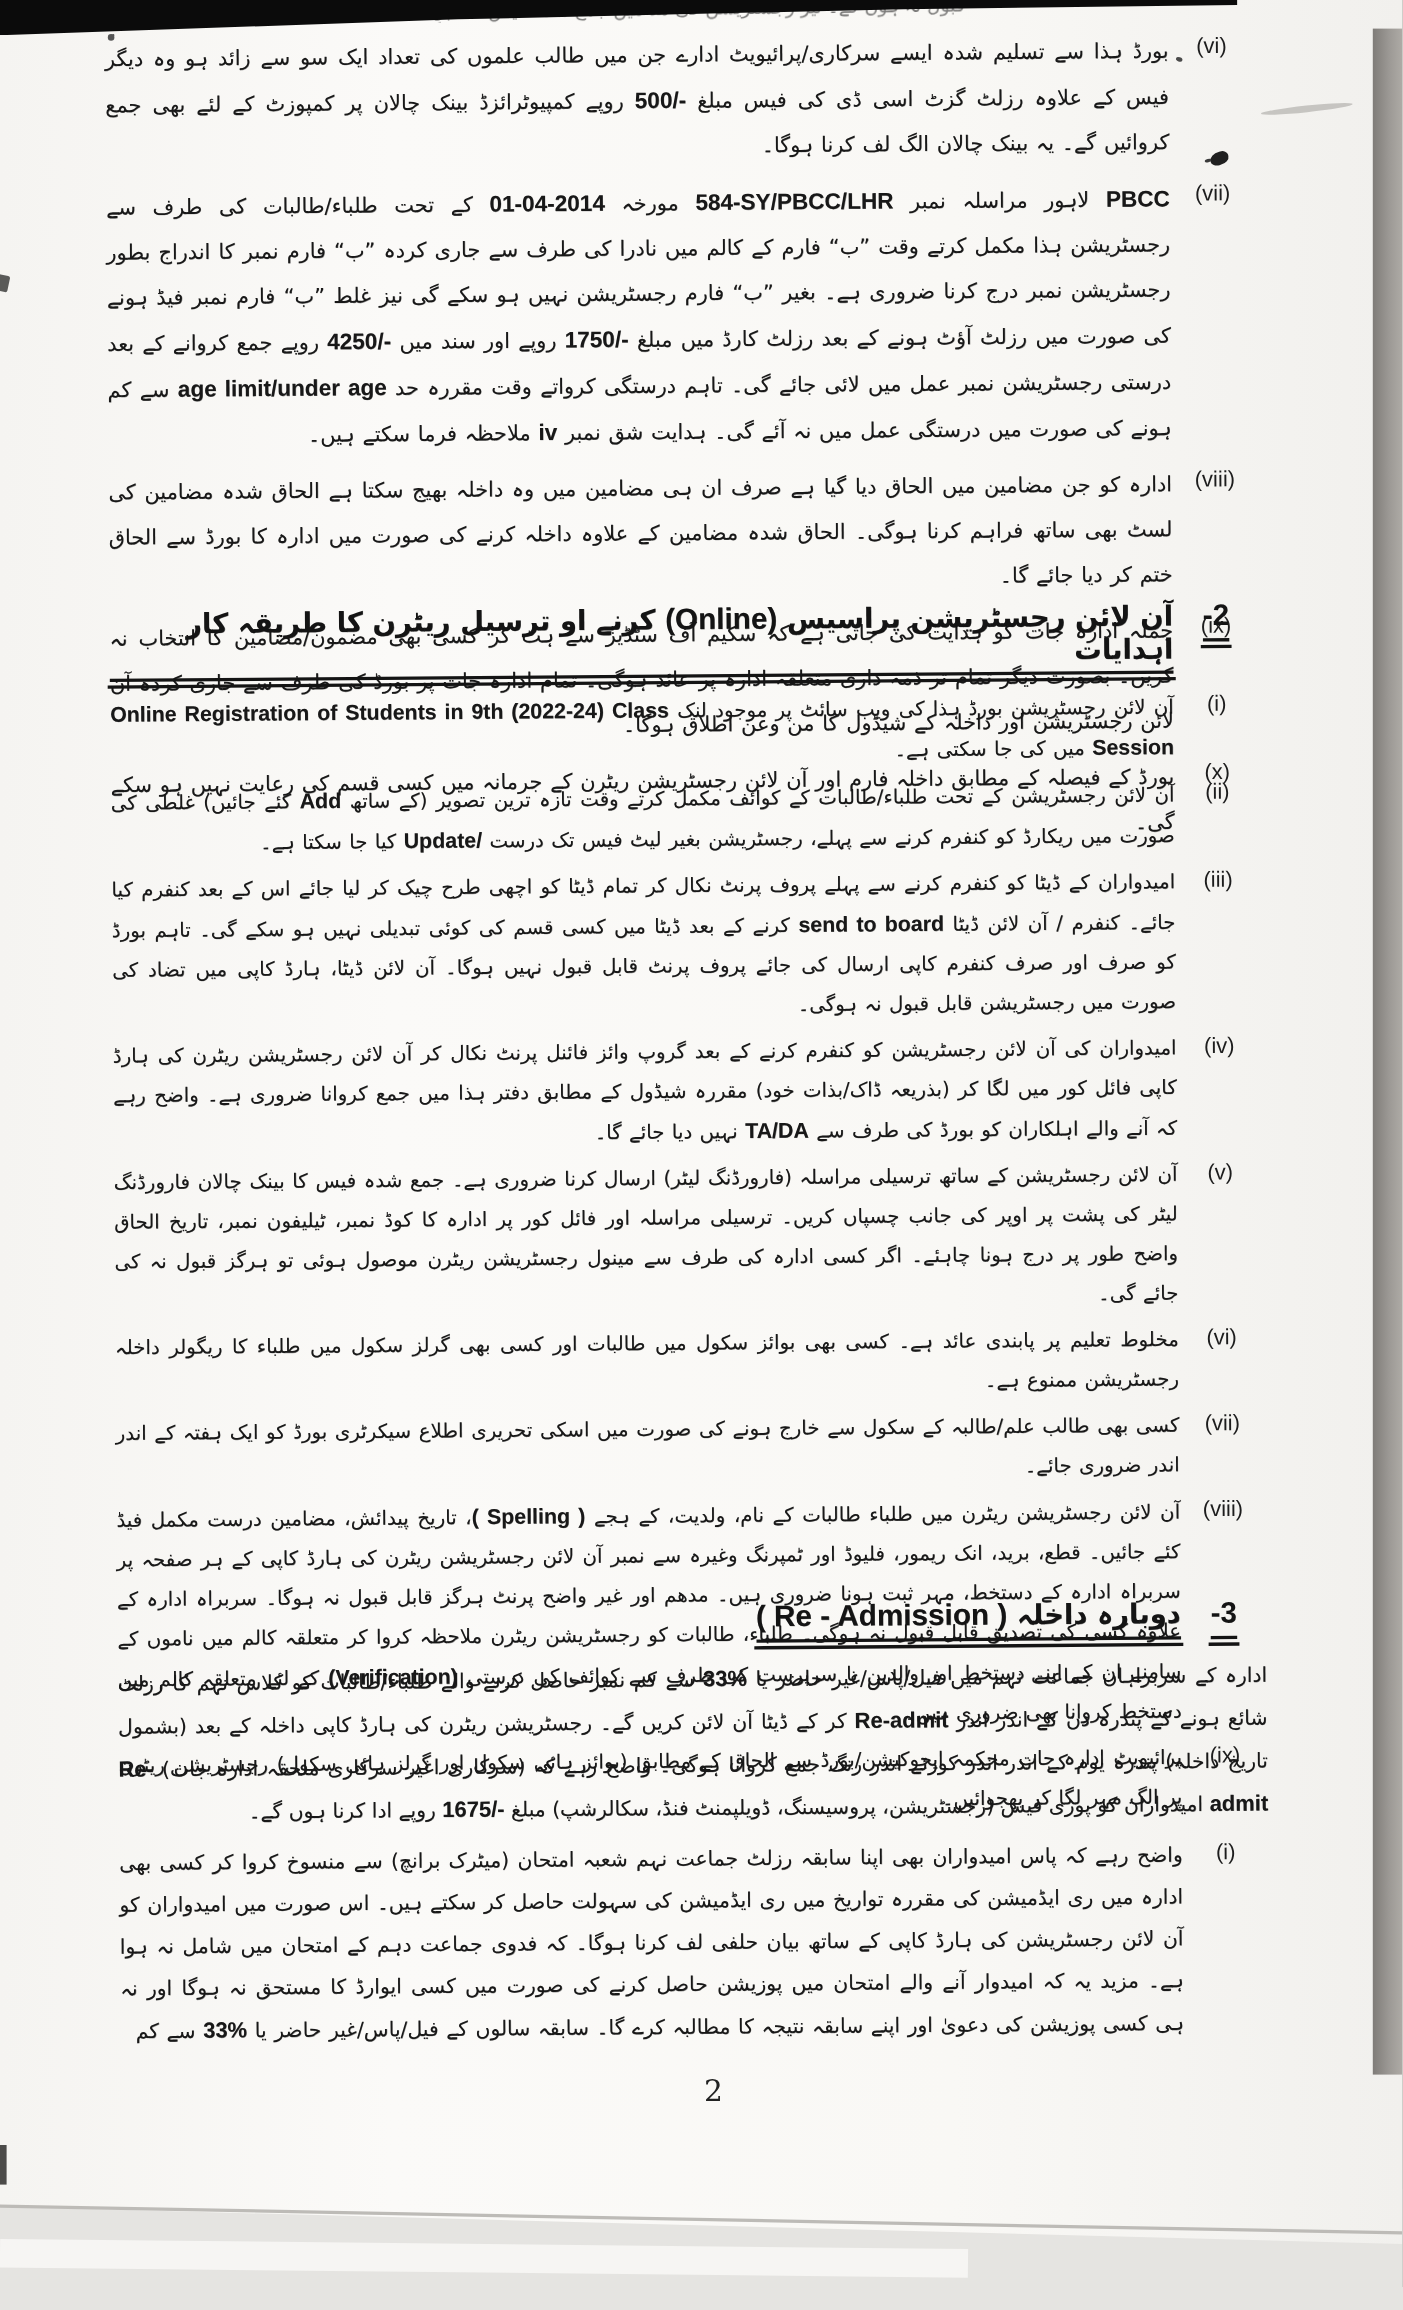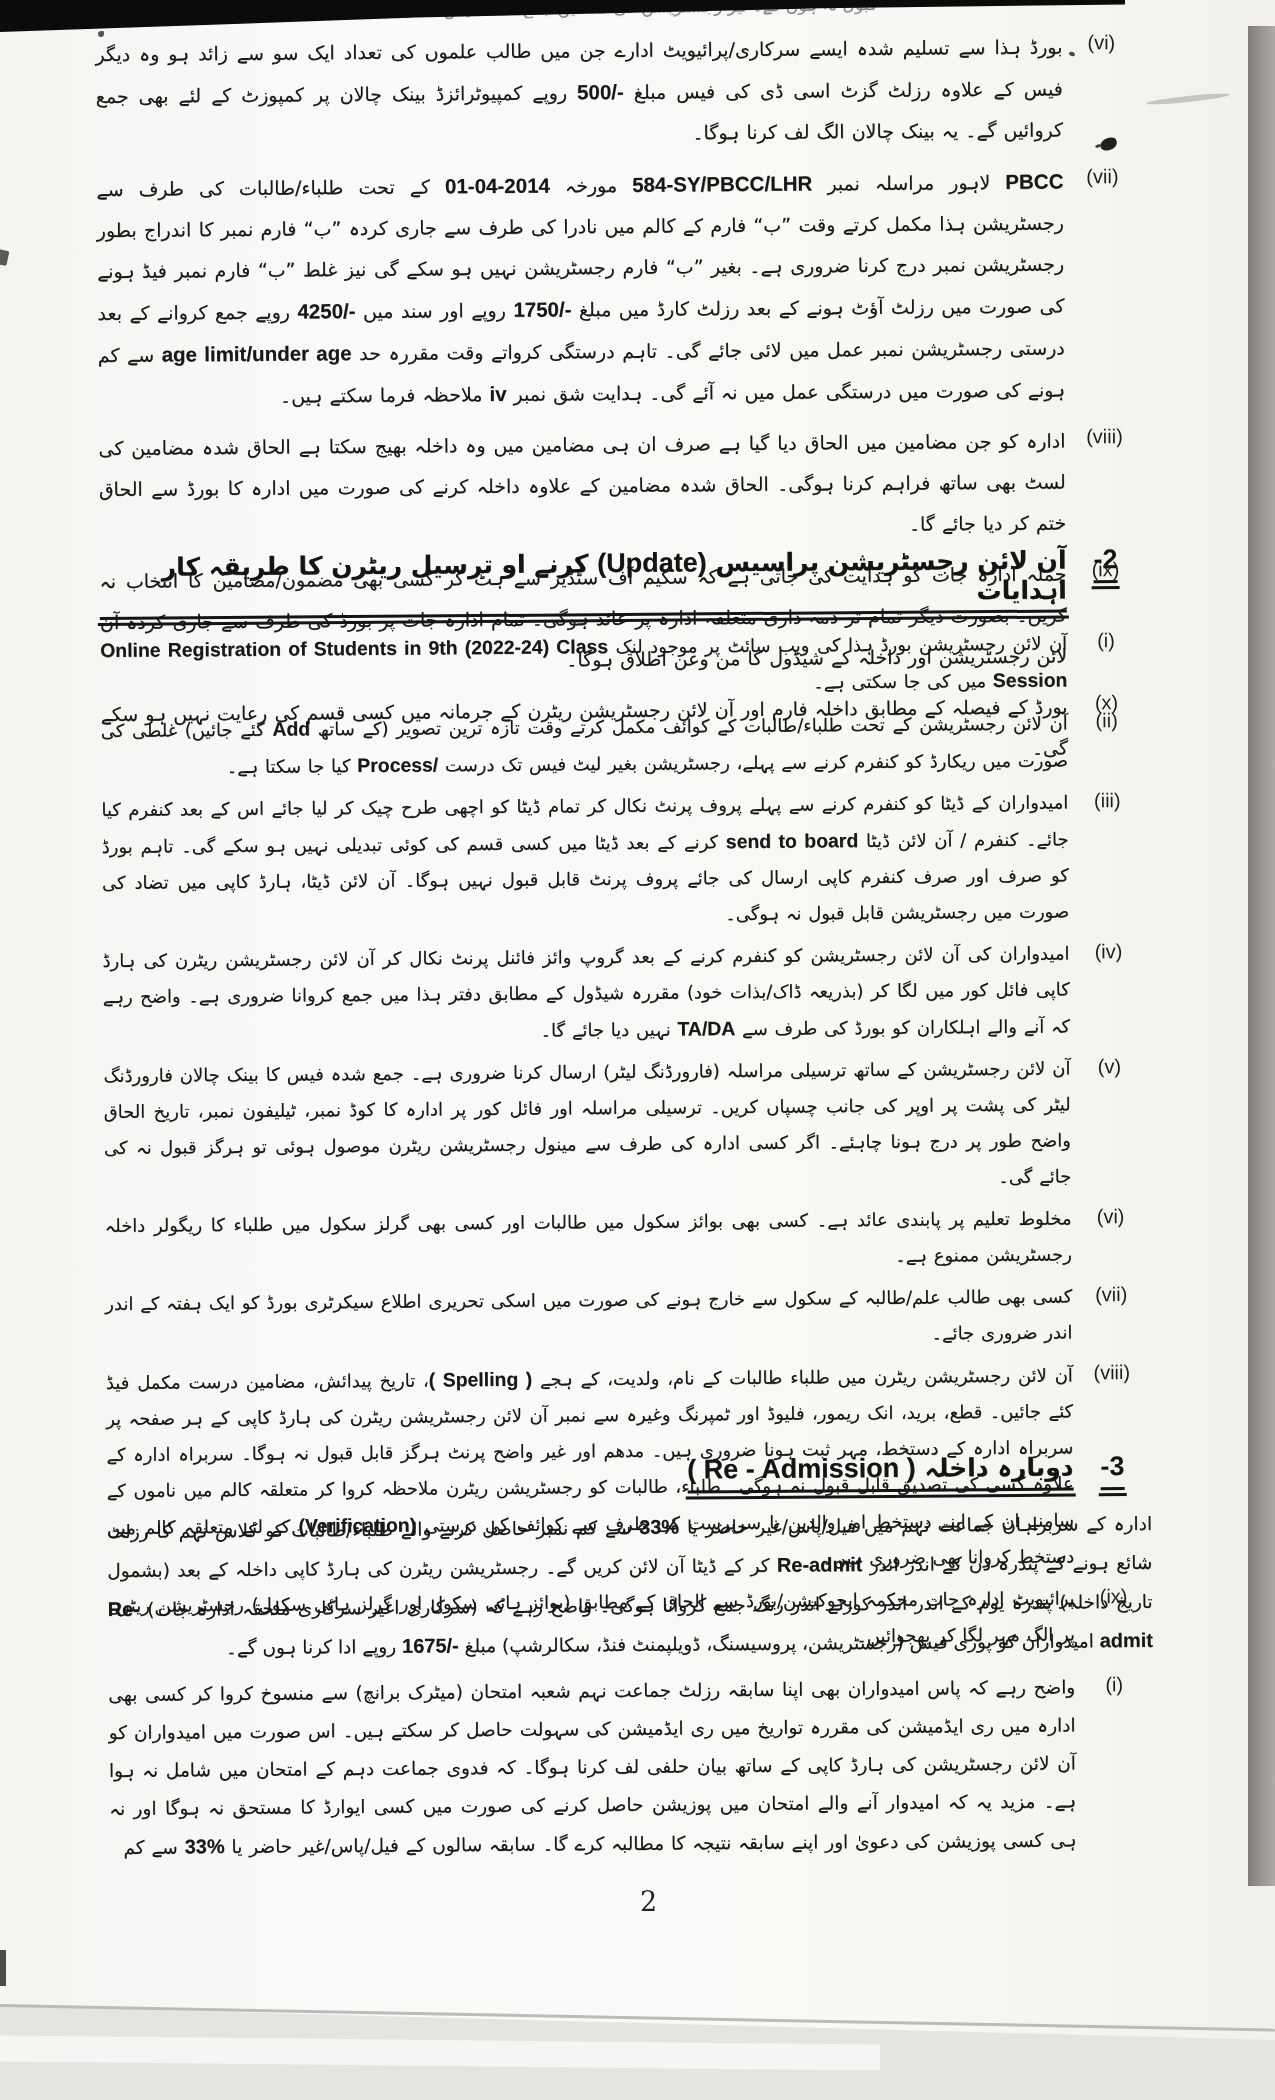--- a/index.html
+++ b/index.html
@@ -93,31 +93,31 @@
           <div class="txt"><span class="seg ur">بورڈ کے فیصلہ کے مطابق داخلہ فارم اور آن لائن رجسٹریشن ریٹرن کے جرمانہ میں کسی قسم کی رعایت نہیں ہو سکے گی۔</span></div>
         </div>
       </div>
 
       <div class="sec sec2">
         <div class="heading-row">
           <div class="hnum">
             <span class="dbl">-2</span>
           </div>
           <div>
-            <span class="htext dbl"><span class="seg ur">آن لائن رجسٹریشن پراسیس </span><span class="seg en" dir="ltr">(Update)</span><span class="seg ur"> کرنے او ترسیل ریٹرن کا طریقہ کار اہدایات</span></span>
+            <span class="htext dbl"><span class="seg ur">آن لائن رجسٹریشن پراسیس </span><span class="seg en" dir="ltr">(Online)</span><span class="seg ur"> کرنے او ترسیل ریٹرن کا طریقہ کار اہدایات</span></span>
           </div>
         </div>
 
         <div class="item">
           <div class="marker">(i)</div>
           <div class="txt"><span class="seg ur">آن لائن رجسٹریشن بورڈ ہذا کی ویب سائٹ پر موجود لنک </span><span class="seg en" dir="ltr">Online Registration of Students in 9th (2022-24) Class Session</span><span class="seg ur"> میں کی جا سکتی ہے۔</span></div>
         </div>
         <div class="item">
           <div class="marker">(ii)</div>
-          <div class="txt"><span class="seg ur">آن لائن رجسٹریشن کے تحت طلباء/طالبات کے کوائف مکمل کرتے وقت تازہ ترین تصویر (کے ساتھ </span><span class="seg en" dir="ltr">Add</span><span class="seg ur"> کئے جائیں) غلطی کی صورت میں ریکارڈ کو کنفرم کرنے سے پہلے، رجسٹریشن بغیر لیٹ فیس تک درست </span><span class="seg en" dir="ltr">Process/</span><span class="seg ur"> کیا جا سکتا ہے۔</span></div>
+          <div class="txt"><span class="seg ur">آن لائن رجسٹریشن کے تحت طلباء/طالبات کے کوائف مکمل کرتے وقت تازہ ترین تصویر (کے ساتھ </span><span class="seg en" dir="ltr">Add</span><span class="seg ur"> کئے جائیں) غلطی کی صورت میں ریکارڈ کو کنفرم کرنے سے پہلے، رجسٹریشن بغیر لیٹ فیس تک درست </span><span class="seg en" dir="ltr">Update/</span><span class="seg ur"> کیا جا سکتا ہے۔</span></div>
         </div>
         <div class="item">
           <div class="marker">(iii)</div>
           <div class="txt"><span class="seg ur">امیدواران کے ڈیٹا کو کنفرم کرنے سے پہلے پروف پرنٹ نکال کر تمام ڈیٹا کو اچھی طرح چیک کر لیا جائے اس کے بعد کنفرم کیا جائے۔ کنفرم / آن لائن ڈیٹا </span><span class="seg en" dir="ltr">send to board</span><span class="seg ur"> کرنے کے بعد ڈیٹا میں کسی قسم کی کوئی تبدیلی نہیں ہو سکے گی۔ تاہم بورڈ کو صرف اور صرف کنفرم کاپی ارسال کی جائے پروف پرنٹ قابل قبول نہیں ہوگا۔ آن لائن ڈیٹا، ہارڈ کاپی میں تضاد کی صورت میں رجسٹریشن قابل قبول نہ ہوگی۔</span></div>
         </div>
         <div class="item">
           <div class="marker">(iv)</div>
           <div class="txt"><span class="seg ur">امیدواران کی آن لائن رجسٹریشن کو کنفرم کرنے کے بعد گروپ وائز فائنل پرنٹ نکال کر آن لائن رجسٹریشن ریٹرن کی ہارڈ کاپی فائل کور میں لگا کر (بذریعہ ڈاک/بذات خود) مقررہ شیڈول کے مطابق دفتر ہذا میں جمع کروانا ضروری ہے۔ واضح رہے کہ آنے والے اہلکاران کو بورڈ کی طرف سے </span><span class="seg en" dir="ltr">TA/DA</span><span class="seg ur"> نہیں دیا جائے گا۔</span></div>
         </div>
         <div class="item">

